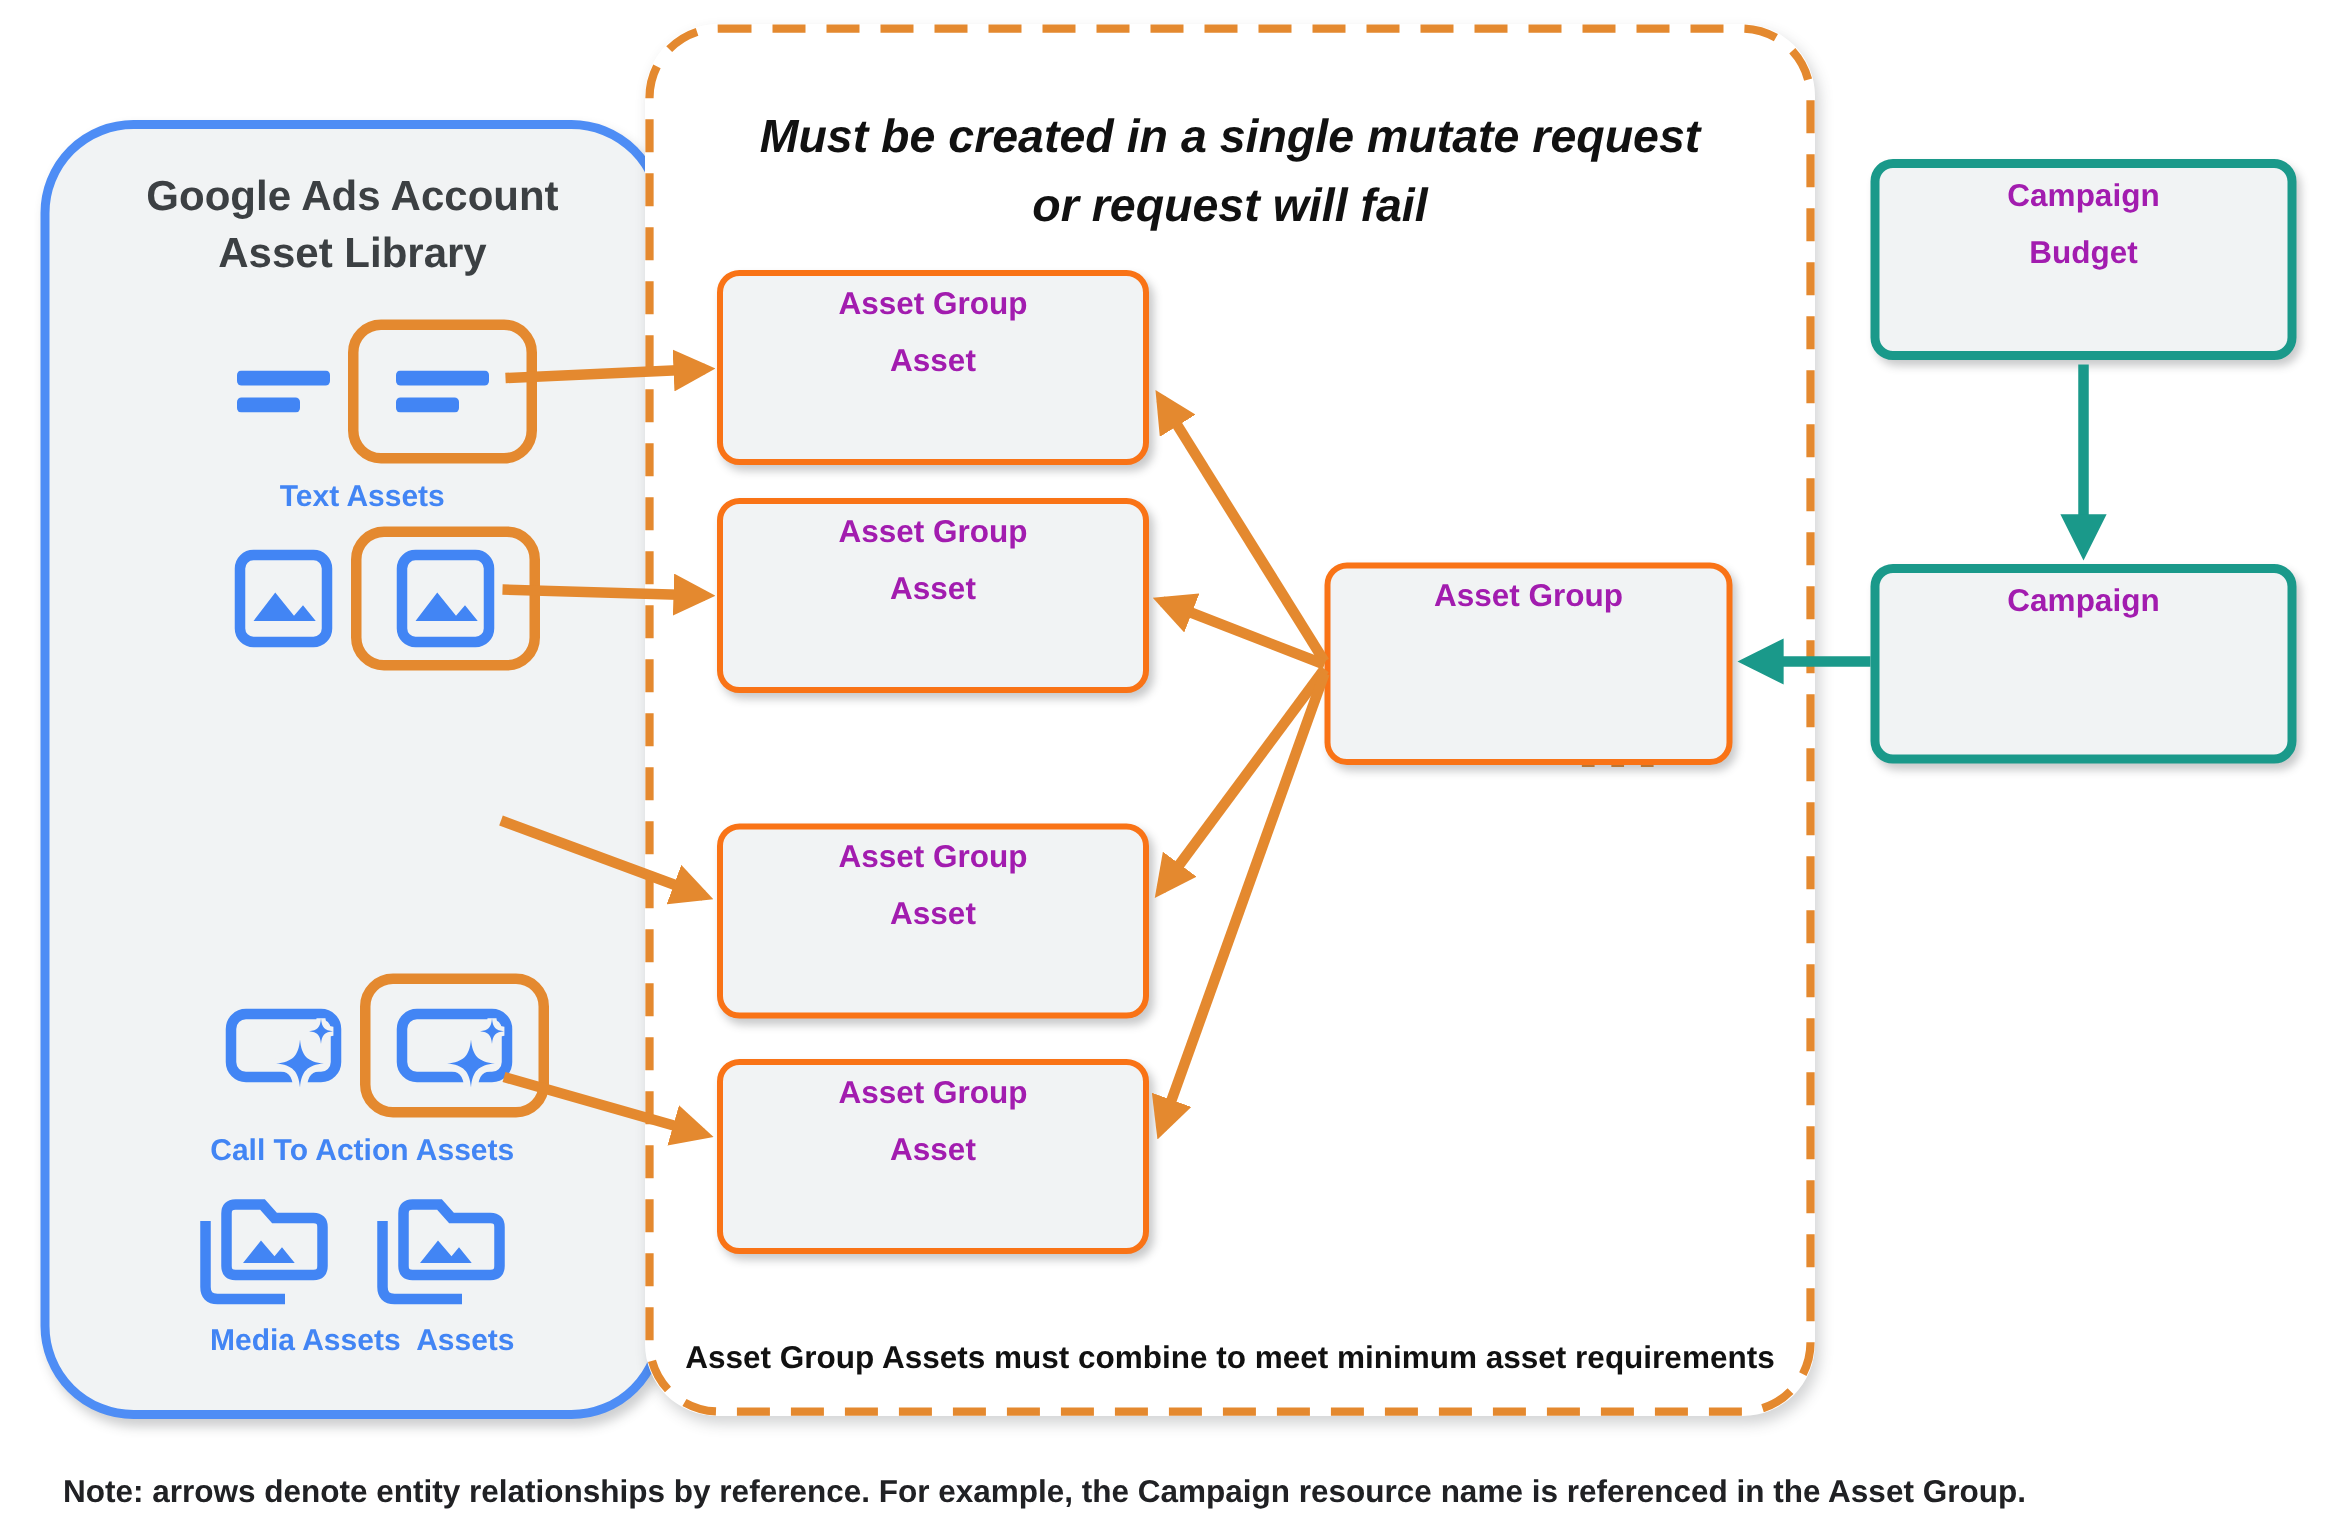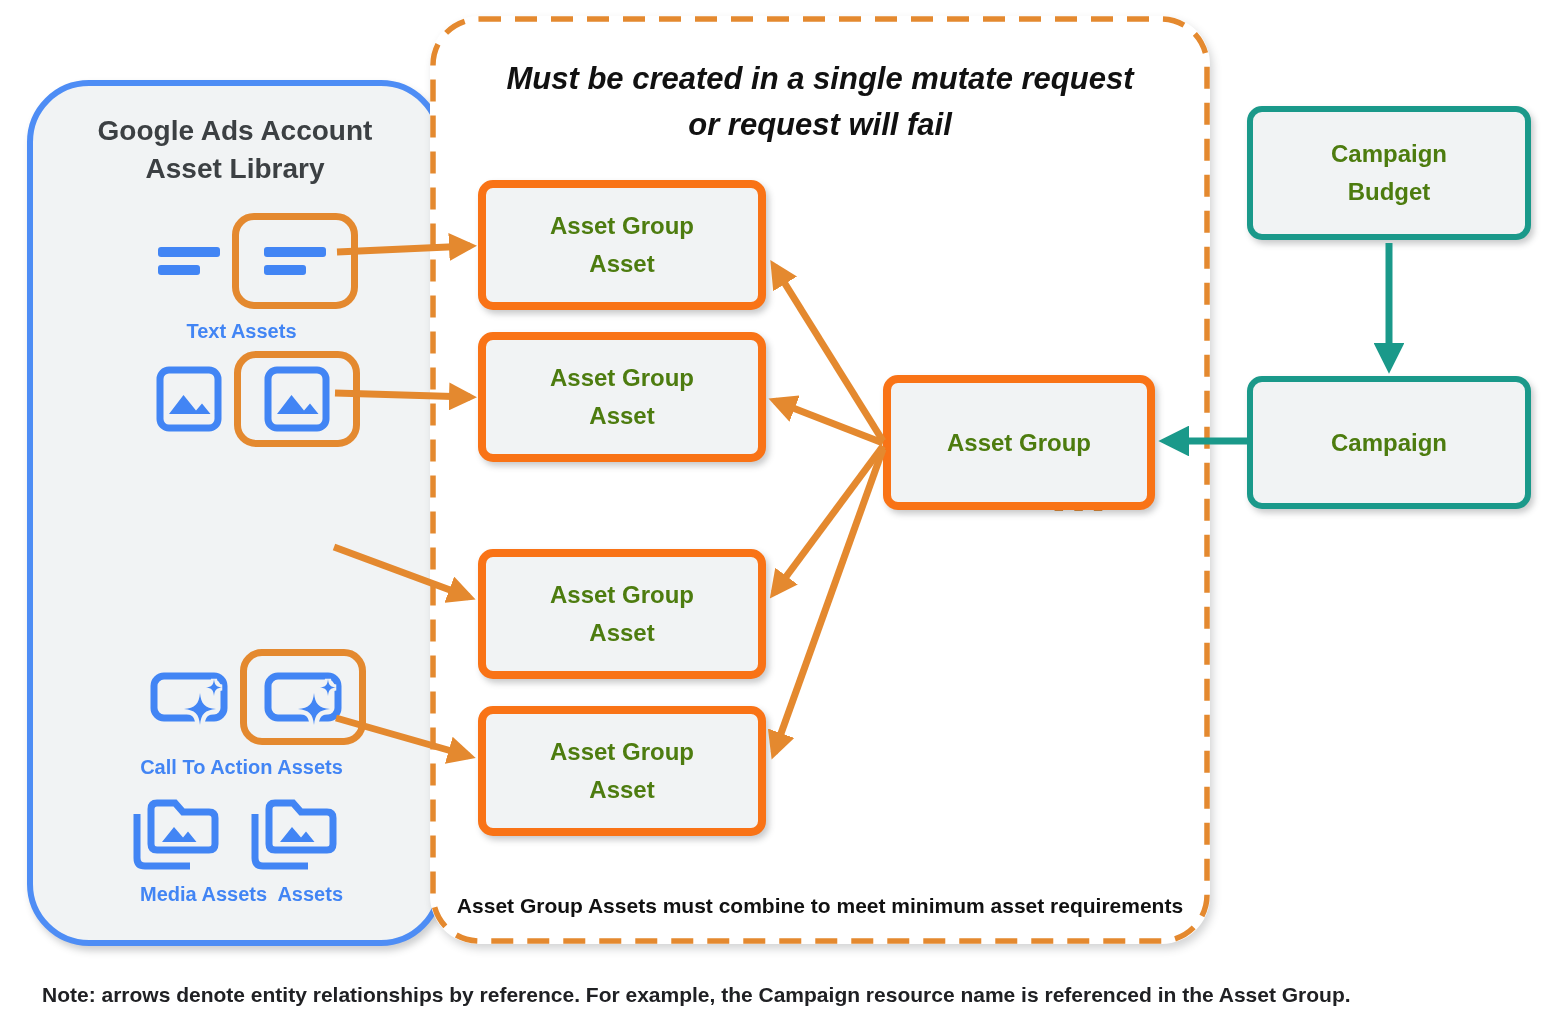--- a/index.html
+++ b/index.html
@@ -30,39 +30,39 @@
     color:#4285F4;white-space:pre;margin-left:13px;
   }
   
   .mutate-container{
     position:absolute;left:430px;top:16px;width:780px;height:928px;
     box-sizing:border-box;background:#ffffff;border-radius:48px;
     box-shadow:3px 5px 9px rgba(60,64,67,.22);
   }
   .mutate-border{position:absolute;inset:0;pointer-events:none;}
   .mutate-title{
-    position:absolute;top:40px;left:0;right:0;text-align:center;
+    position:absolute;top:52px;left:0;right:0;text-align:center;
     font-size:31px;font-weight:bold;font-style:italic;color:#111111;line-height:46px;
   }
   .mutate-caption{
     position:absolute;top:878px;left:0;right:0;text-align:center;
     font-size:21px;font-weight:bold;color:#111111;
   }
   .ellipsis{
     position:absolute;left:580px;top:440px;width:140px;text-align:center;
     font-size:60px;font-weight:bold;color:#E4892F;line-height:70px;letter-spacing:3px;
   }
   
   .entity{
     position:absolute;box-sizing:border-box;background:#F1F3F4;border-radius:15px;
-    display:flex;align-items:center;justify-content:center;text-align:center;
-    font-size:24px;font-weight:bold;color:#4d7c0f;line-height:38px;
+    display:flex;align-items:flex-start;justify-content:center;text-align:center;
+    font-size:21px;font-weight:bold;color:#a21caf;line-height:38px;
     box-shadow:3px 4px 6px rgba(60,64,67,.28);
   }
-  .entity.orange{border:8px solid #f97316;}
+  .entity.orange{border:4px solid #f97316;}
   .entity.teal{border:6px solid #1A998A;}
   .aga{left:478px;width:288px;height:130px;}
   
   .arrows{position:absolute;inset:0;z-index:50;pointer-events:none;}
   
   .note{
     position:absolute;left:42px;top:983px;
     font-size:21px;font-weight:bold;color:#202124;
   }
 </style>

